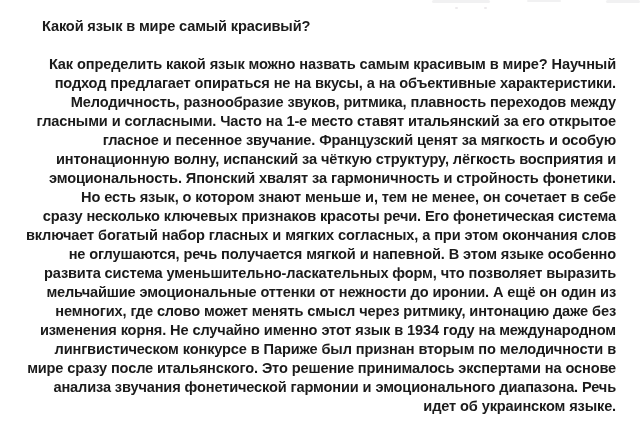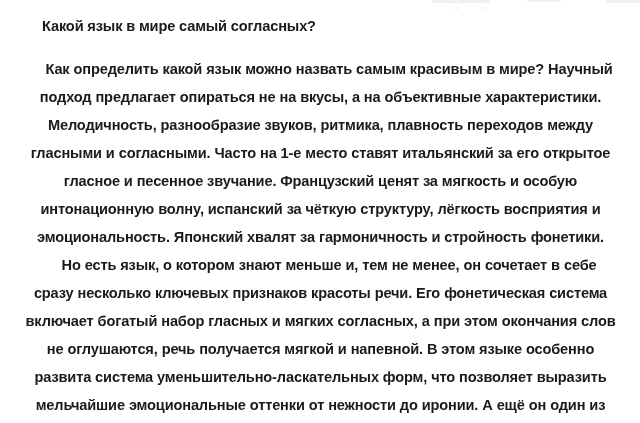--- a/index.html
+++ b/index.html
@@ -25,25 +25,25 @@
     font-size: 14.6px;
     font-weight: bold;
     line-height: 19px;
     letter-spacing: -0.15px;
     margin: 0 0 19px 0;
     text-indent: 17px;
   }
   .doc-para {
     font-size: 14.6px;
     font-weight: bold;
-    line-height: 28px;
+    line-height: 19px;
     letter-spacing: -0.15px;
     margin: 0;
     text-indent: 17px;
-    text-align: center;
+    text-align: right;
     word-spacing: 0.1px;
   }
   
   .artifact {
     position: absolute;
     background: rgba(120,120,125,0.10);
     border-radius: 2px;
     pointer-events: none;
   }
   .artifact-1 { left: 432px; top: 0; width: 58px; height: 3px; }
@@ -55,18 +55,18 @@
 </head>
 <body>
 
 <div class="page">
   <div class="artifact artifact-1"></div>
   <div class="artifact artifact-2"></div>
   <div class="artifact artifact-3"></div>
   <div class="artifact artifact-4"></div>
   <div class="artifact artifact-5"></div>
 
-  <h1 class="doc-title">Какой язык в мире самый согласных?</h1>
+  <h1 class="doc-title">Какой язык в мире самый красивый?</h1>
 
   <p class="doc-para">Как определить какой язык можно назвать самым красивым в мире? Научный подход предлагает опираться не на вкусы, а на объективные характеристики. Мелодичность, разнообразие звуков, ритмика, плавность переходов между гласными и согласными. Часто на 1-е место ставят итальянский за его открытое гласное и песенное звучание. Французский ценят за мягкость и особую интонационную волну, испанский за чёткую структуру, лёгкость восприятия и эмоциональность. Японский хвалят за гармоничность и стройность фонетики.</p>
 
   <p class="doc-para">Но есть язык, о котором знают меньше и, тем не менее, он сочетает в себе сразу несколько ключевых признаков красоты речи. Его фонетическая система включает богатый набор гласных и мягких согласных, а при этом окончания слов не оглушаются, речь получается мягкой и напевной. В этом языке особенно развита система уменьшительно-ласкательных форм, что позволяет выразить мельчайшие эмоциональные оттенки от нежности до иронии. А ещё он один из немногих, где слово может менять смысл через ритмику, интонацию даже без изменения корня. Не случайно именно этот язык в 1934 году на международном лингвистическом конкурсе в Париже был признан вторым по мелодичности в мире сразу после итальянского. Это решение принималось экспертами на основе анализа звучания фонетической гармонии и эмоционального диапазона. Речь идет об украинском языке.</p>
 </div>
 
 </body></html>

